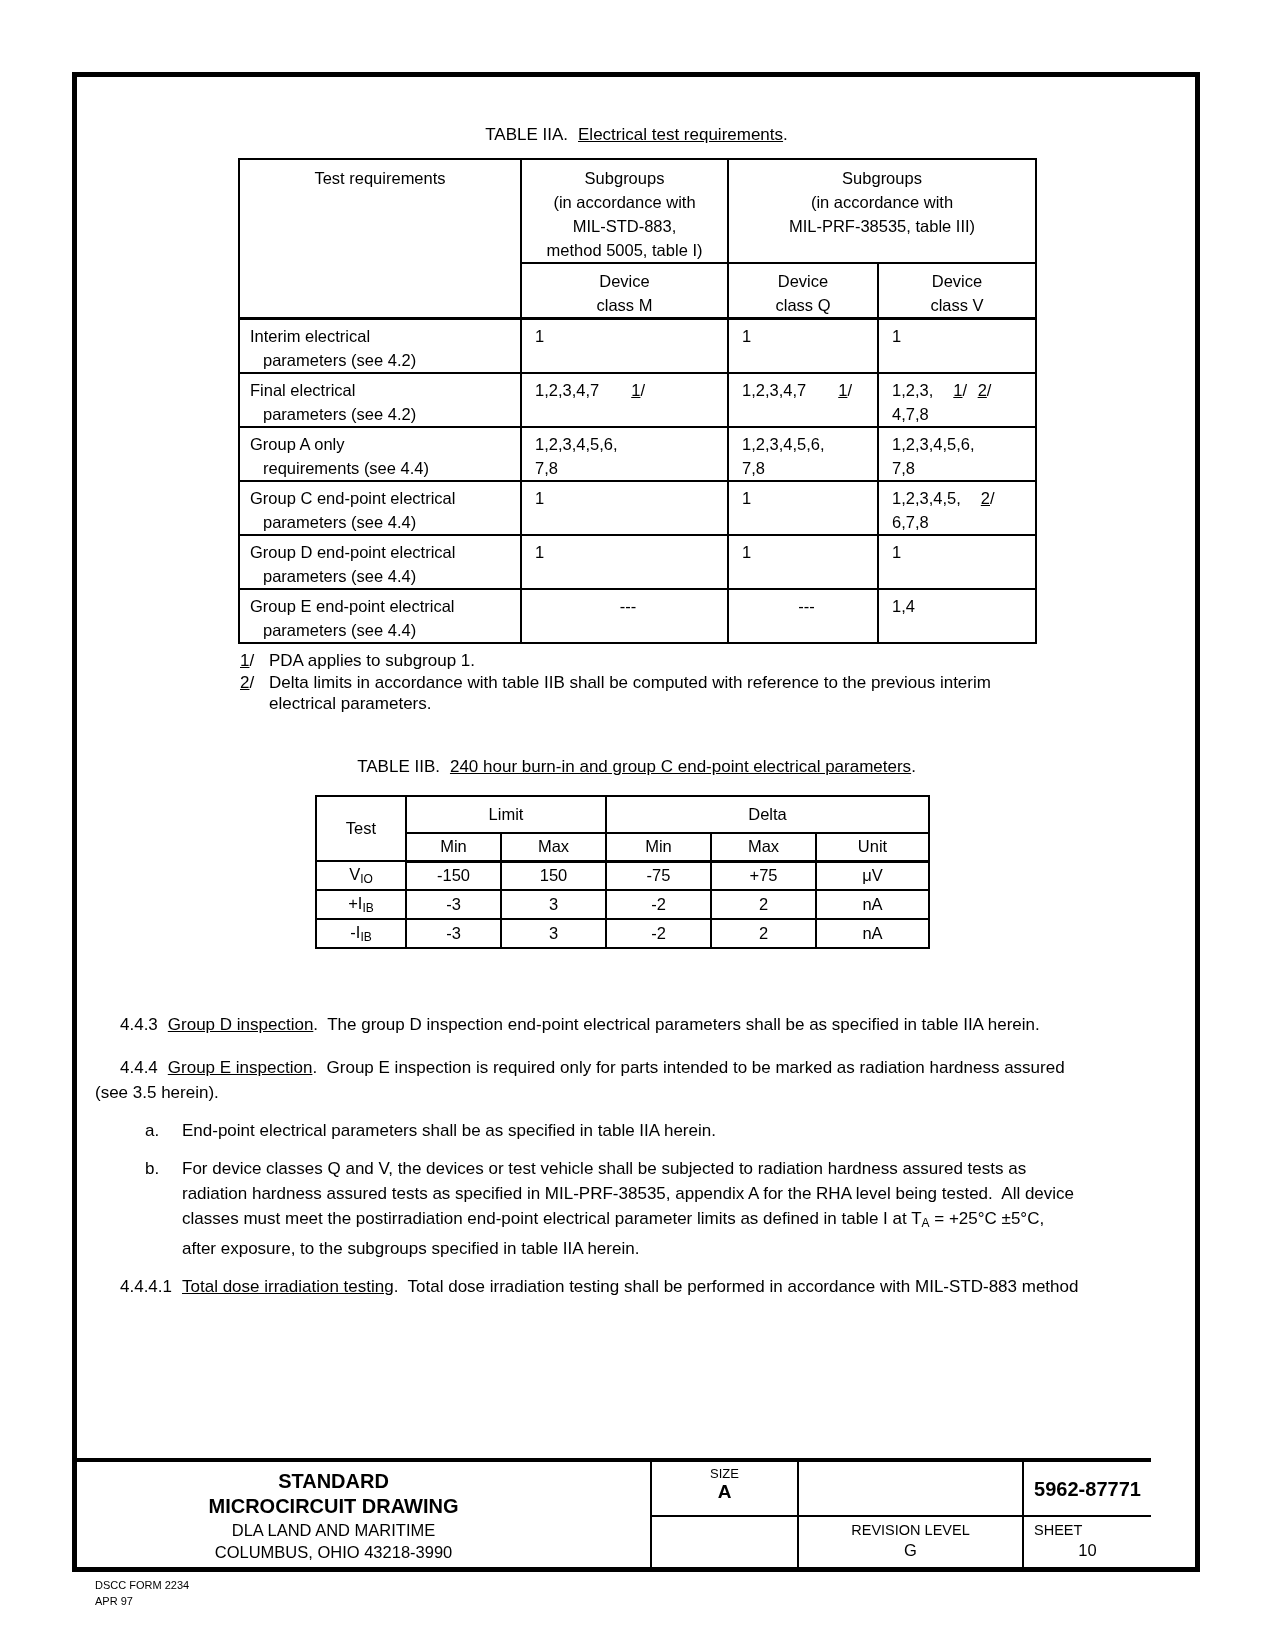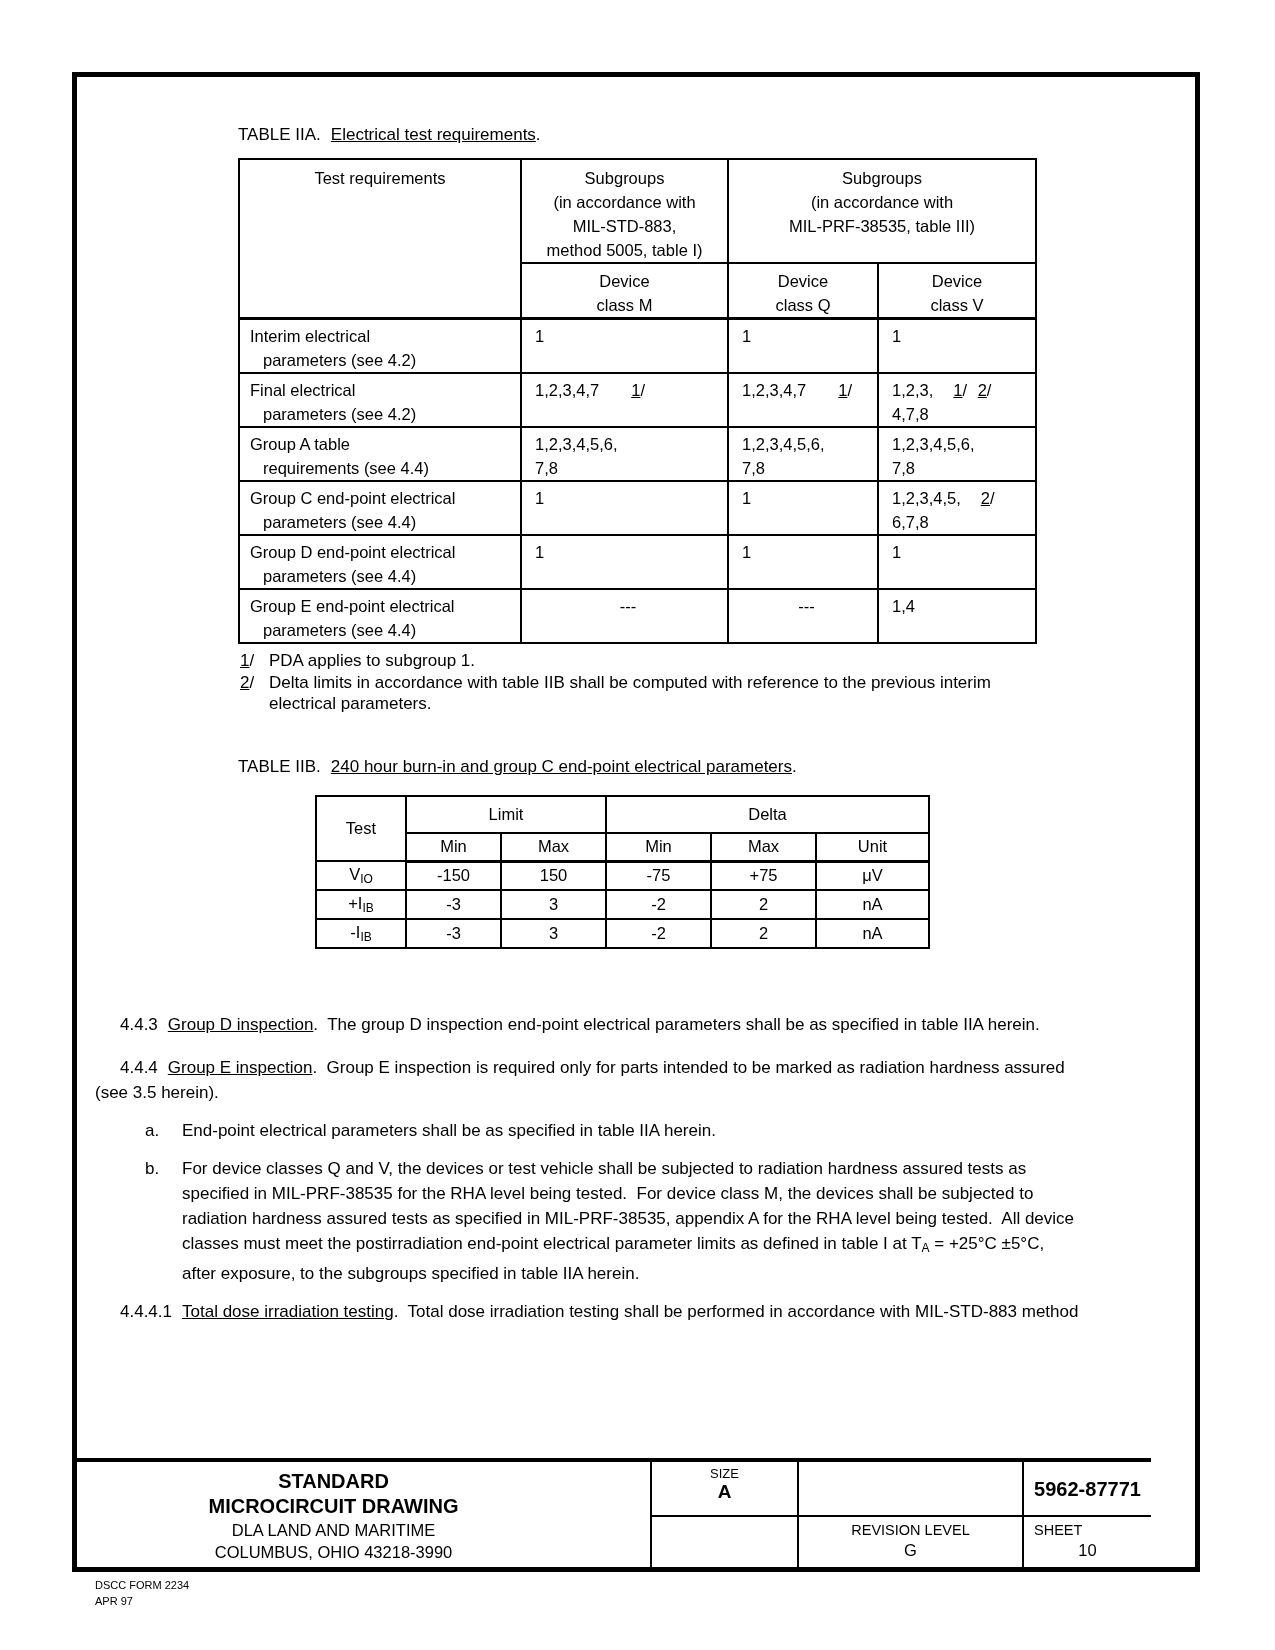--- a/index.html
+++ b/index.html
@@ -8,21 +8,21 @@
     position:relative; width:1275px; height:1650px; background:#ffffff;
     font-family:"Liberation Sans", sans-serif; color:#000; overflow:hidden;
   }
   .frame {
     position:absolute; left:72px; top:72px; width:1128px; height:1500px;
     border:5px solid #000;
   }
   .pre { white-space:pre-wrap; }
 
   
-  .tbl-title { position:absolute; font-size:17px; }
+  .tbl-title { position:absolute; text-align:center; font-size:17px; }
   .tbl-title .t-label { margin-right:10px; }
   .tbl-title .t-heading { text-decoration:underline; }
   #title-iia { left:238px; top:125px; width:797px; }
   #title-iib { left:238px; top:757px; width:797px; }
 
   
   #table-iia { position:absolute; left:238px; top:158px; }
   #table-iia table { border-collapse:collapse; table-layout:fixed; width:797px; }
   #table-iia td { border:2px solid #000; font-size:16.5px; vertical-align:top; line-height:24px; }
   #table-iia .hr1 { height:100px; }
@@ -159,21 +159,21 @@
         </td>
         <td class="val"><span>1,2,3,4,7</span><span class="fnm"><span class="fnu">1</span>/</span></td>
         <td class="val"><span>1,2,3,4,7</span><span class="fnm"><span class="fnu">1</span>/</span></td>
         <td class="val"><span>1,2,3,</span><span class="fnm-sm"><span class="fnu">1</span>/ <span class="fnu">2</span>/</span>
           <div>4,7,8</div>
         </td>
       </tr>
 
       <tr class="br">
         <td class="lbl">
-          <div>Group A table</div>
+          <div>Group A only</div>
           <div class="l2">requirements (see 4.4)</div>
         </td>
         <td class="val">
               <div>1,2,3,4,5,6,</div>
               <div>7,8</div>
             </td>
         <td class="val">
               <div>1,2,3,4,5,6,</div>
               <div>7,8</div>
             </td>
@@ -302,21 +302,20 @@
 
     <div class="para item">
       <span class="marker">a.</span>
       <span class="content pre">End-point electrical parameters shall be as specified in table IIA herein.</span>
     </div>
 
     <div class="para item">
       <span class="marker">b.</span>
       <span class="content">
         <div class="pre">For device classes Q and V, the devices or test vehicle shall be subjected to radiation hardness assured tests as</div>
-        <div class="pre">specified in MIL-PRF-38535 for the RHA level being tested.  For device class M, the devices shall be subjected to</div>
         <div class="pre">radiation hardness assured tests as specified in MIL-PRF-38535, appendix A for the RHA level being tested.  All device</div>
         <div><span class="pre">classes must meet the postirradiation end-point electrical parameter limits as defined in table I at T</span><sub>A</sub><span class="pre"> = +25°C ±5°C,</span></div>
         <div class="pre">after exposure, to the subgroups specified in table IIA herein.</div>
       </span>
     </div>
 
     <div class="para">
       <div class="indent">
         <span class="p-num">4.4.4.1</span><span class="p-heading">Total dose irradiation testing</span><span class="pre">.  Total dose irradiation testing shall be performed in accordance with MIL-STD-883 method</span>
       </div>

